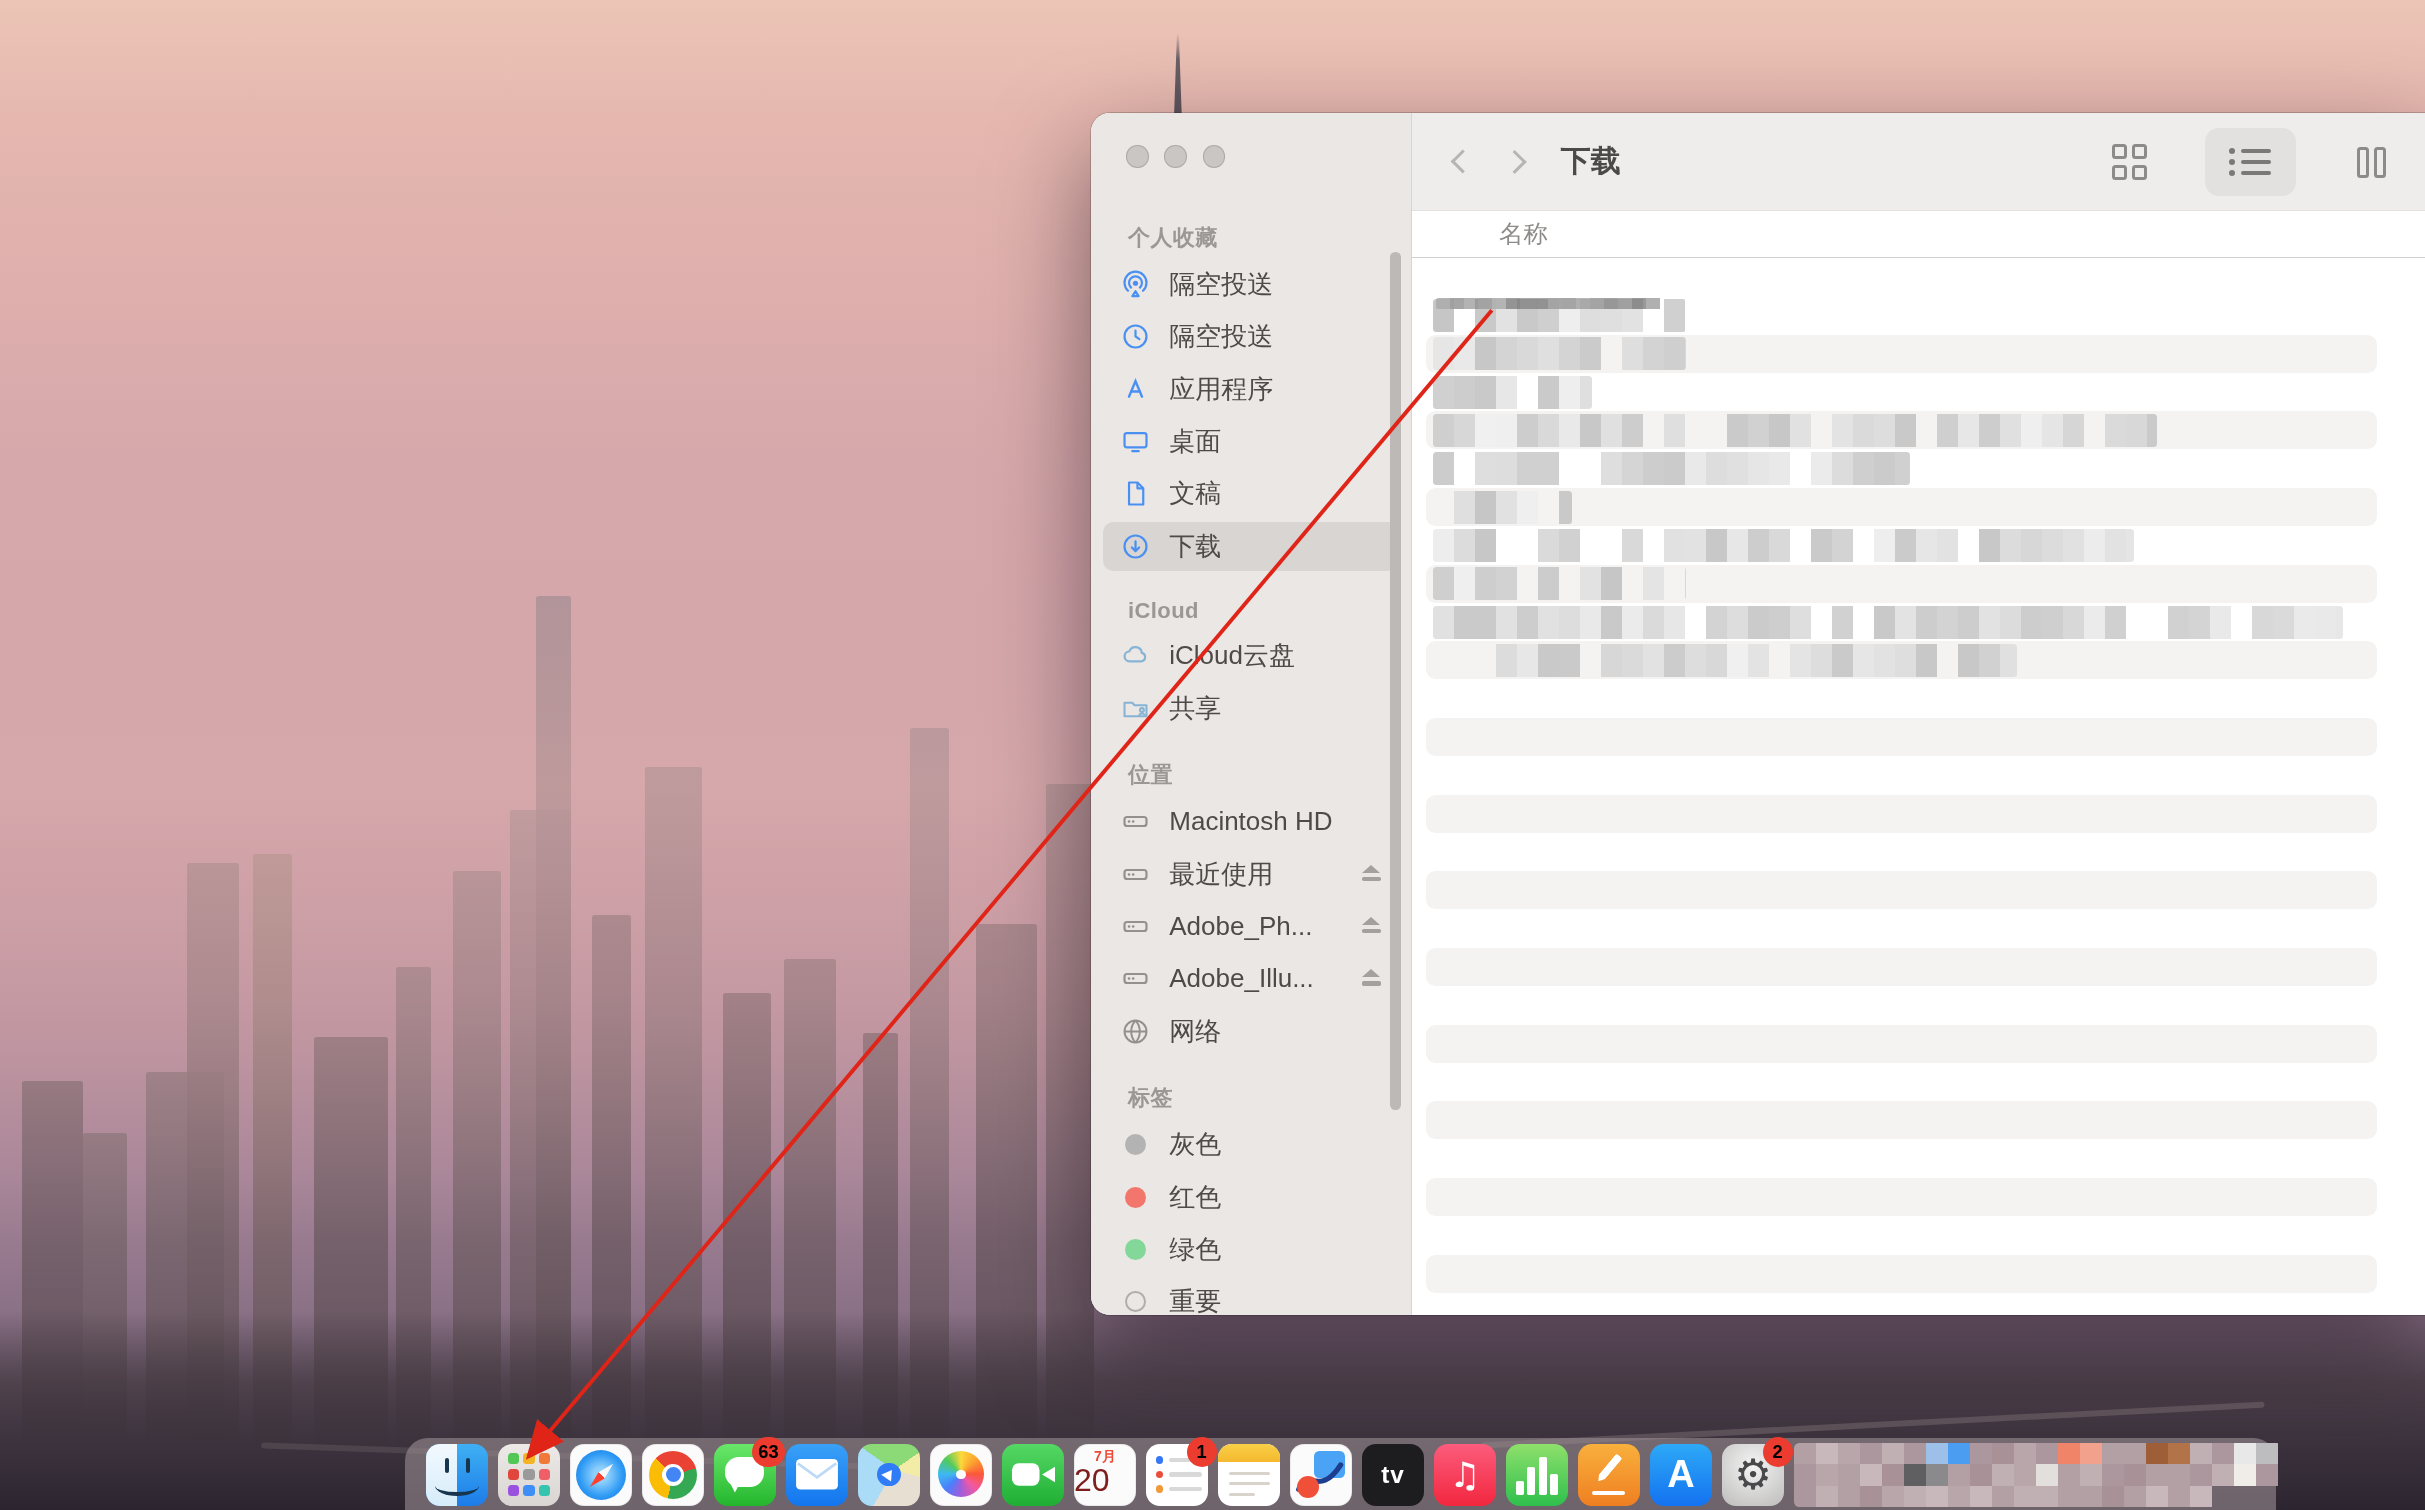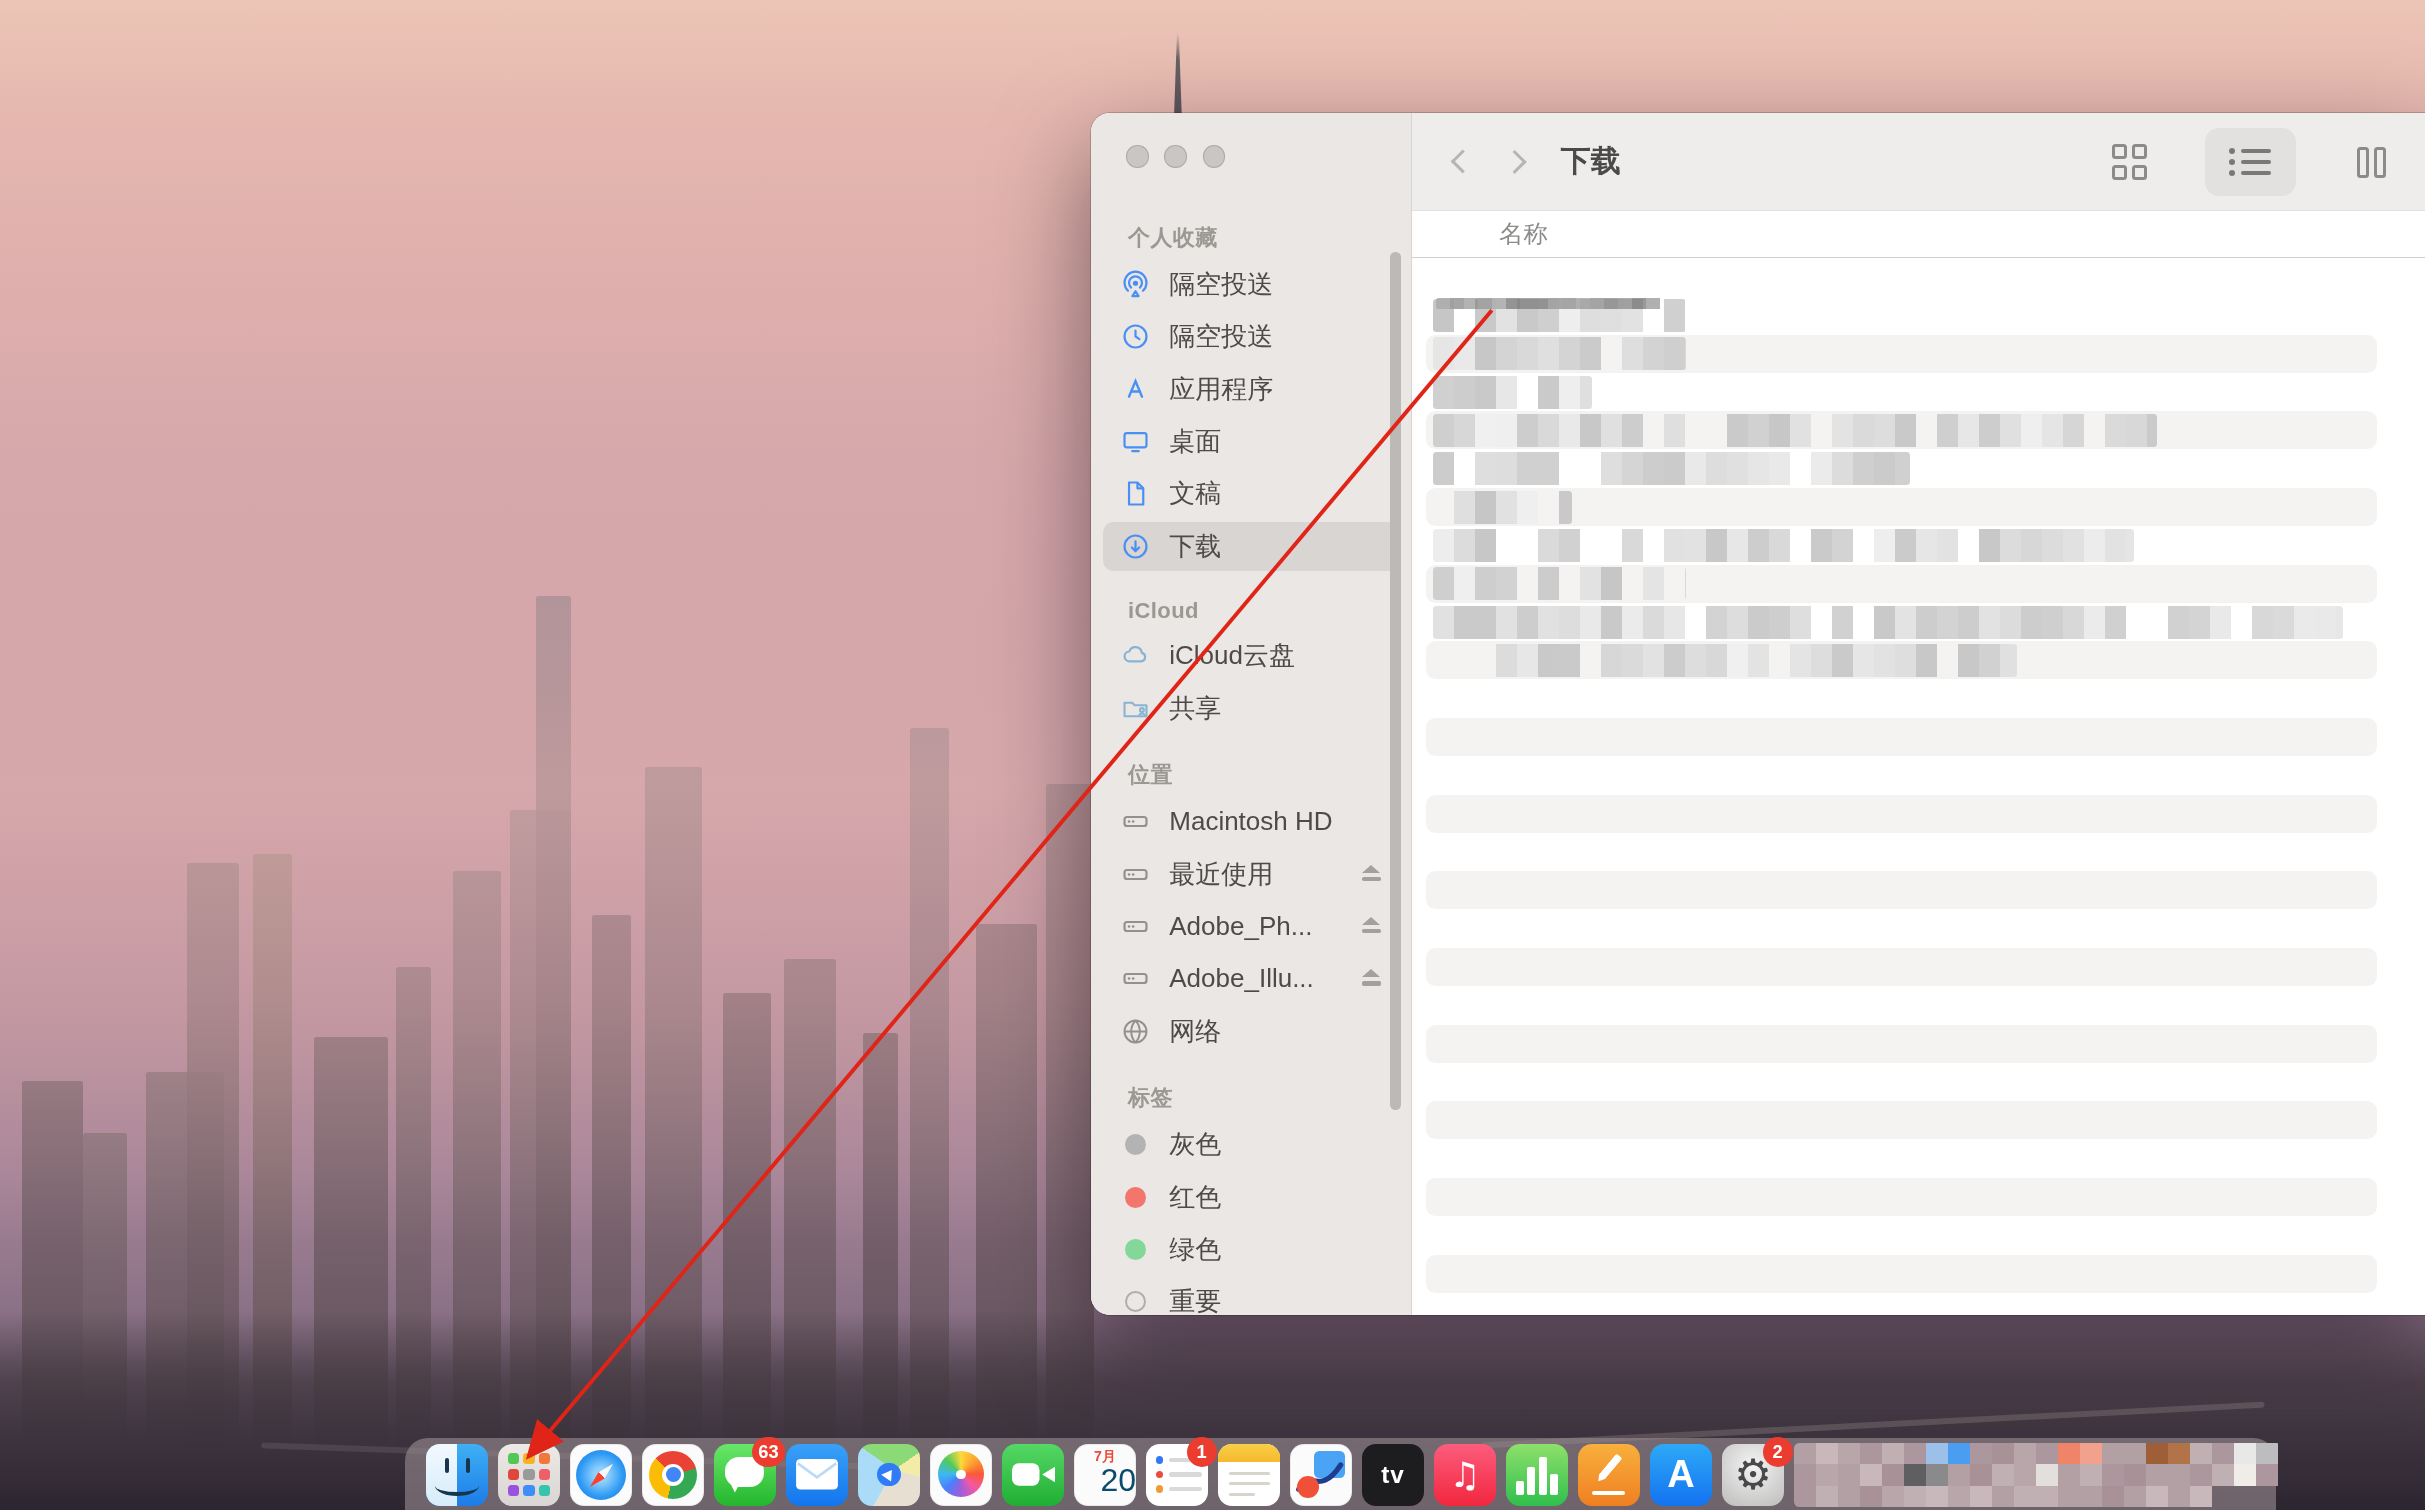--- a/index.html
+++ b/index.html
@@ -71,21 +71,21 @@
 
   
   #arrow-svg { position:absolute; inset:0; width:2426px; height:1511px; z-index:60; pointer-events:none; }
 
   
   #dock { position:absolute; left:405px; bottom:0; width:1871px; height:73px; background:rgba(158,145,150,.58);
     border-radius:22.7px 22.7px 0 0; display:flex; align-items:center; padding:0 21px; gap:10px; z-index:50; }
   .dk { position:relative; width:62px; height:62px; border-radius:14px; flex:0 0 62px; overflow:visible; }
   .tilebg { position:absolute; inset:0; border-radius:14px; overflow:hidden; }
   .white { background:#fbfbfb; box-shadow:inset 0 0 0 0.9px rgba(0,0,0,.07); }
-  .badge { position:absolute; top:-7px; right:-8.7px; min-width:30px; height:30px; padding:0 6.1px; border-radius:15px; background:#ec3b2f; color:#ffffff; font-size:18.3px; font-weight:700; display:grid; place-items:center; z-index:5; }
+  .badge { position:absolute; top:-7px; right:-8.7px; min-width:30px; height:30px; padding:0 6.1px; border-radius:15px; background:#ec3b2f; color:#000000; font-size:18.3px; font-weight:700; display:grid; place-items:center; z-index:5; }
   
   .finder-bg { background:linear-gradient(180deg,#3fb0f4,#1c7ce8); }
   .finder-half { position:absolute; left:0; top:0; width:50%; height:100%; background:linear-gradient(180deg,#f2f9fe,#d6ecfa); }
   .finder-eye { position:absolute; top:14px; width:4.4px; height:15px; border-radius:2.6px; background:#17364e; }
   .finder-smile { position:absolute; left:14%; bottom:9.6px; width:72%; height:21px; border-bottom:4.4px solid #17364e; border-radius:0 0 50% 50%; }
   
   .lp-bg { background:linear-gradient(180deg,#ece9e7,#d9d5d3); display:grid; grid-template-columns:repeat(3,11.3px); grid-template-rows:repeat(3,11.3px); gap:4.4px; place-content:center; }
   .lp-bg i { border-radius:3.5px; }
   
   .saf-circle { position:absolute; left:6.1px; top:6.1px; width:50px; height:50px; border-radius:50%; background:radial-gradient(circle,#8fd0fb 0 20%,#2f9bf5 60%,#1472d8 100%); }
@@ -105,21 +105,21 @@
   .maps-pin { position:absolute; left:19px; top:19px; width:23.5px; height:23.5px; border-radius:50%; background:#2f7cf6; display:grid; place-items:center; }
   .maps-pin::after { content:""; border-left:6.1px solid transparent; border-right:6.1px solid transparent; border-bottom:10.5px solid #fff; transform:rotate(35deg); }
   
   .ph-flower { position:absolute; left:7.8px; top:7.8px; width:46px; height:46px; border-radius:50%;
     background:conic-gradient(#f9d949,#f5a33b,#ef5b3f,#e85b9f,#9d5fd0,#4f7ff0,#46b7e9,#58c764,#f9d949); filter:saturate(1.1); }
   .ph-center { position:absolute; left:26px; top:26px; width:9.6px; height:9.6px; border-radius:50%; background:#fff; }
   
   .ft-bg { background:linear-gradient(180deg,#55d865,#1fae34); display:grid; place-items:center; }
   
   .cal-m { position:absolute; top:4.4px; left:0; right:0; text-align:center; font-size:14px; font-weight:700; color:#ec4937; }
-  .cal-d { position:absolute; top:18.3px; left:0; right:0; text-align:right; font-size:32px; font-weight:400; color:#0c4a6e; }
+  .cal-d { position:absolute; top:18.3px; left:0; right:0; text-align:left; font-size:32px; font-weight:400; color:#7f1d1d; }
   
   .rem-bg { background:#fff; display:flex; flex-direction:column; justify-content:center; gap:7px; padding-left:9.6px; }
   .rem-row { display:flex; align-items:center; gap:5.2px; }
   .rem-row b { width:7.8px; height:7.8px; border-radius:50%; }
   .rem-row s { width:33px; height:4.4px; border-radius:2.6px; background:#d9d9d9; }
   
   .nt-bg { background:#fff; }
   .nt-top { position:absolute; top:0; left:0; right:0; height:18.3px; background:linear-gradient(180deg,#f8cf47,#f5b92e); }
   .nt-ln { position:absolute; left:10.5px; width:41px; height:3.5px; border-radius:1.7px; background:#d8d4cc; }
   

